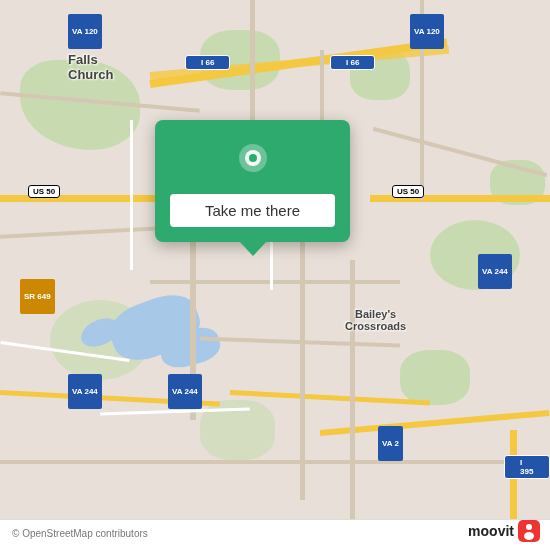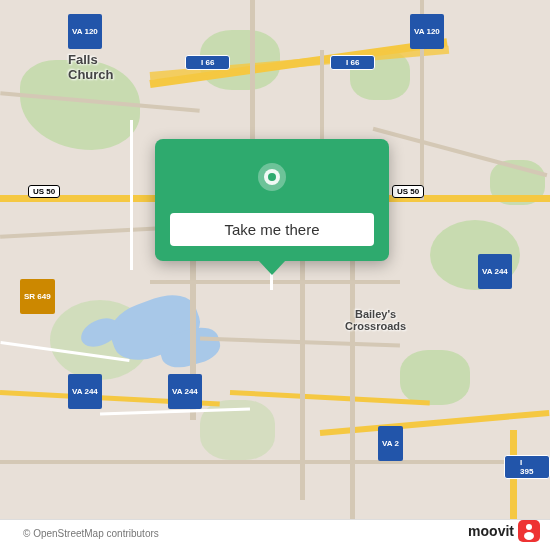--- a/index.html
+++ b/index.html
@@ -41,29 +41,28 @@
       position: absolute;
       background-color: #a8c8e8;
       border-radius: 40%;
     }
 
     
     #pin-card {
       position: absolute;
       top: 120px;
       left: 155px;
-      width: 234px;
+      width: 195px;
       background: #2eaa6e;
       border-radius: 8px;
       padding: 20px 15px 15px 15px;
       display: flex;
       flex-direction: column;
       align-items: center;
       box-shadow: 0 4px 15px rgba(0,0,0,0.3);
-      margin-top: 19px;
     }
 
     #pin-card::after {
       content: '';
       position: absolute;
       bottom: -14px;
       left: 50%;
       transform: translateX(-50%);
       width: 0;
       height: 0;
@@ -100,21 +99,21 @@
       text-shadow: 1px 1px 2px white, -1px -1px 2px white;
     }
 
     
     #bottom-bar {
       position: absolute;
       bottom: 0;
       left: 0;
       width: 100%;
       background: white;
-      padding: 8px 23px;
+      padding: 8px 12px;
       border-top: 1px solid #ddd;
     }
 
     #osm-credit {
       font-size: 10px;
       color: #777;
       margin-bottom: 3px;
     }
 
     #location-title {

